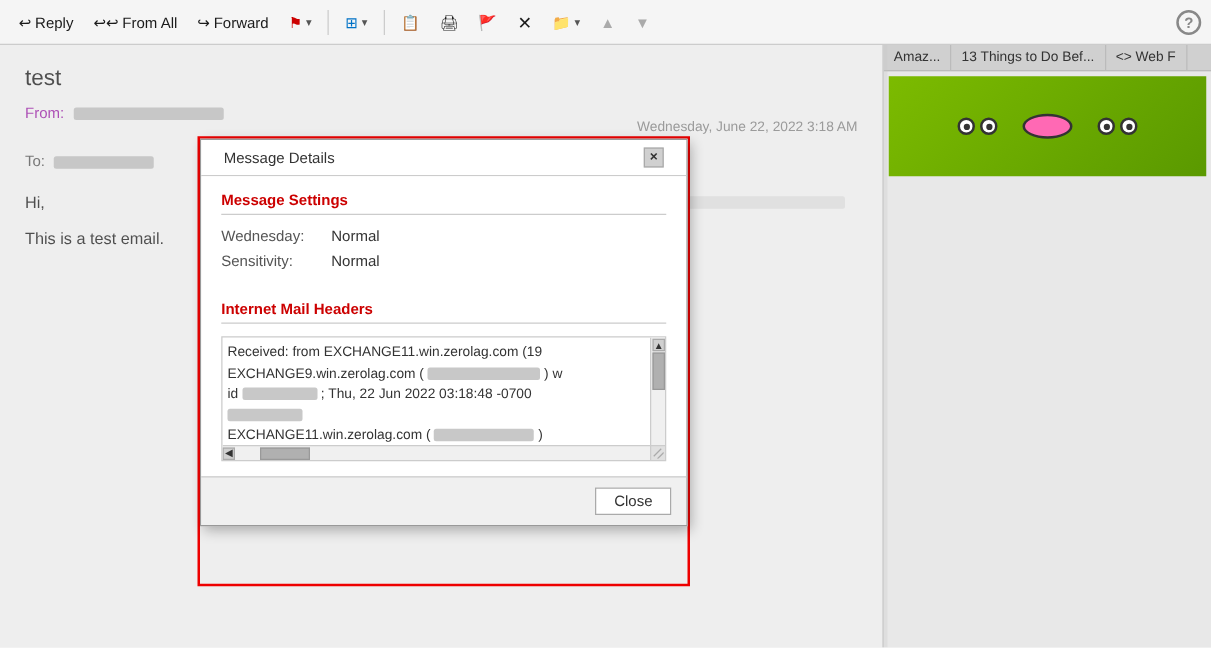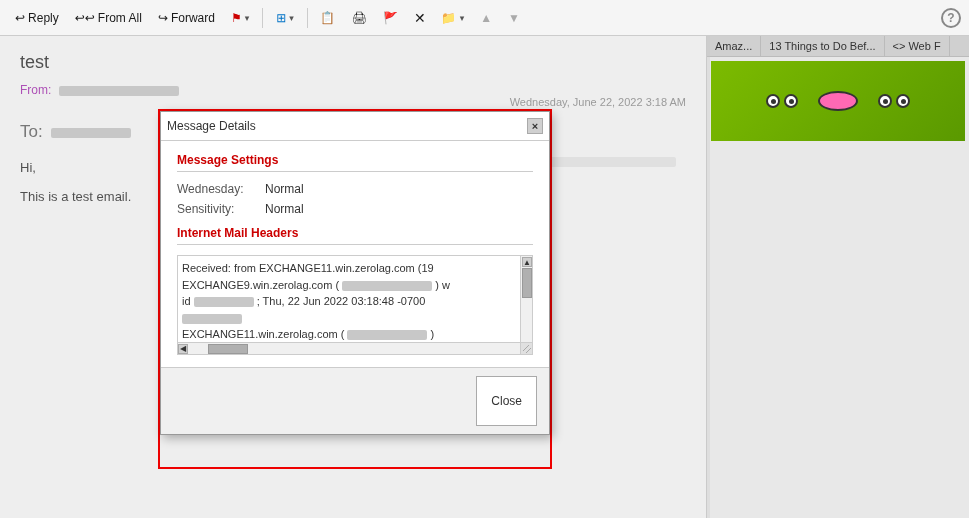--- a/index.html
+++ b/index.html
@@ -66,21 +66,21 @@
       margin-bottom: 10px;
     }
 
     .email-from {
       font-size: 12px;
       color: #555;
       margin-bottom: 4px;
     }
 
     .email-to {
-      font-size: 17px;
+      font-size: 12px;
       color: #555;
       margin-bottom: 4px;
       margin-top: 25px;
     }
 
     .email-date {
       font-size: 11px;
       color: #888;
       position: absolute;
       top: 60px;
@@ -190,21 +190,21 @@
       left: 160px;
       width: 390px;
       background: #f5f5f5;
       border: 1px solid #999;
       box-shadow: 3px 3px 10px rgba(0,0,0,0.3);
       z-index: 200;
     }
 
     .dialog-titlebar {
       background: white;
-      padding: 6px 6px;
+      padding: 6px 18px;
       display: flex;
       align-items: center;
       justify-content: space-between;
       border-bottom: 1px solid #ccc;
     }
 
     .dialog-title {
       font-size: 12px;
       font-weight: normal;
       color: #333;
@@ -249,21 +249,21 @@
     .field-label {
       color: #555;
       min-width: 80px;
     }
 
     .field-value {
       color: #333;
     }
 
     .second-section {
-      margin-top: 10px;
+      margin-top: 24px;
     }
 
     .headers-box {
       border: 1px solid #ccc;
       background: white;
       height: 100px;
       overflow: hidden;
       font-size: 11px;
       color: #333;
       padding: 4px;
@@ -334,21 +334,21 @@
 
     .dialog-footer {
       padding: 8px 12px;
       background: #f0f0f0;
       border-top: 1px solid #ccc;
       display: flex;
       justify-content: flex-end;
     }
 
     .close-btn {
-      padding: 17px 14px;
+      padding: 3px 14px;
       font-size: 12px;
       background: white;
       border: 1px solid #aaa;
       cursor: pointer;
       color: #333;
     }
 
     
     .dialog-highlight {
       position: absolute;

